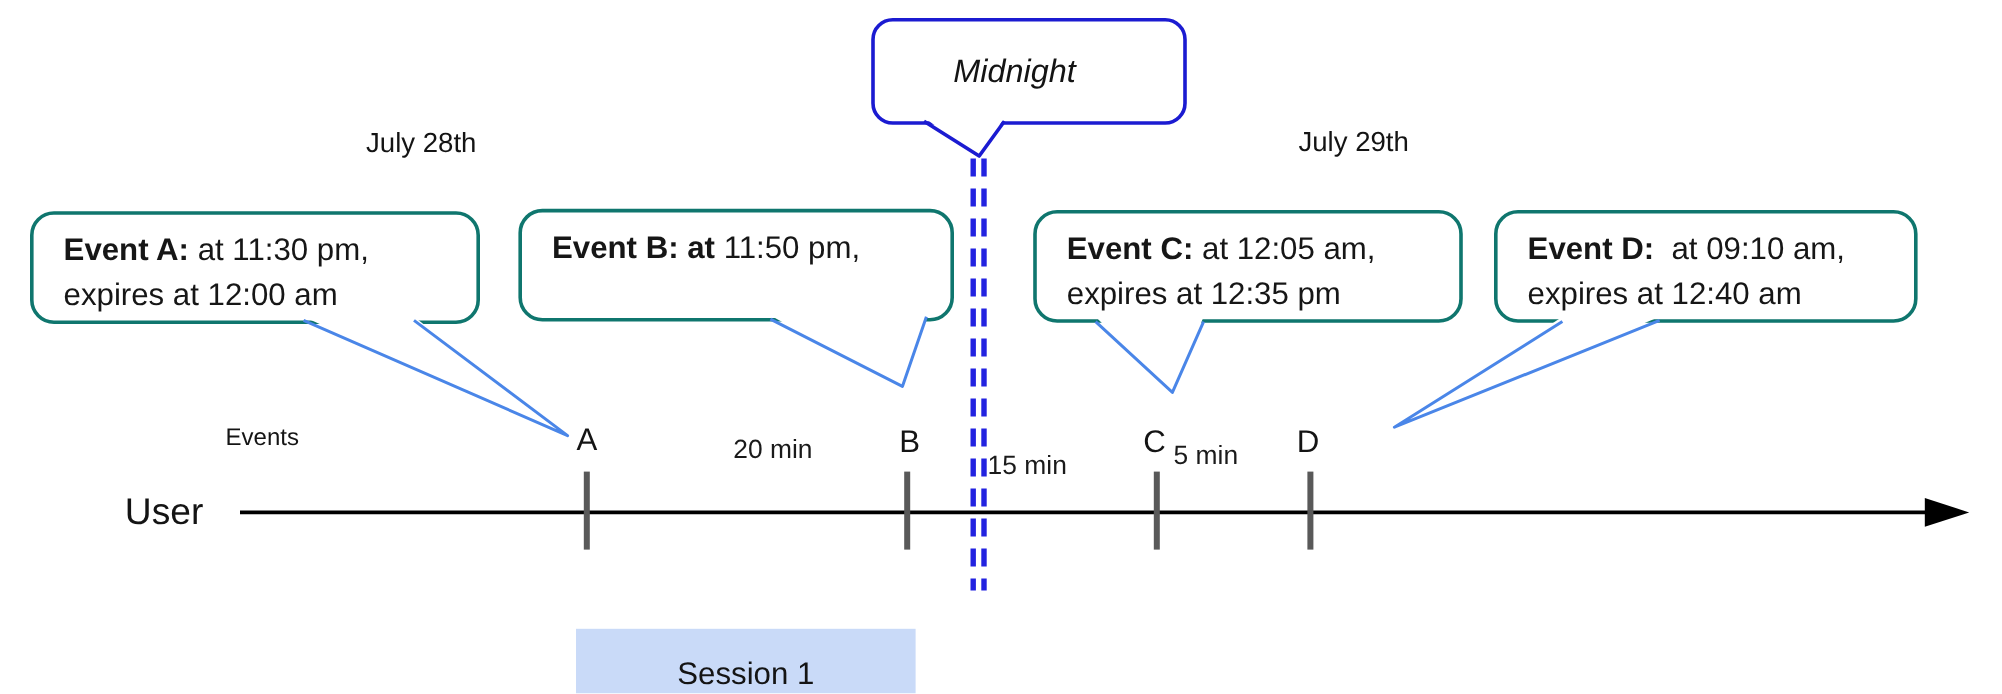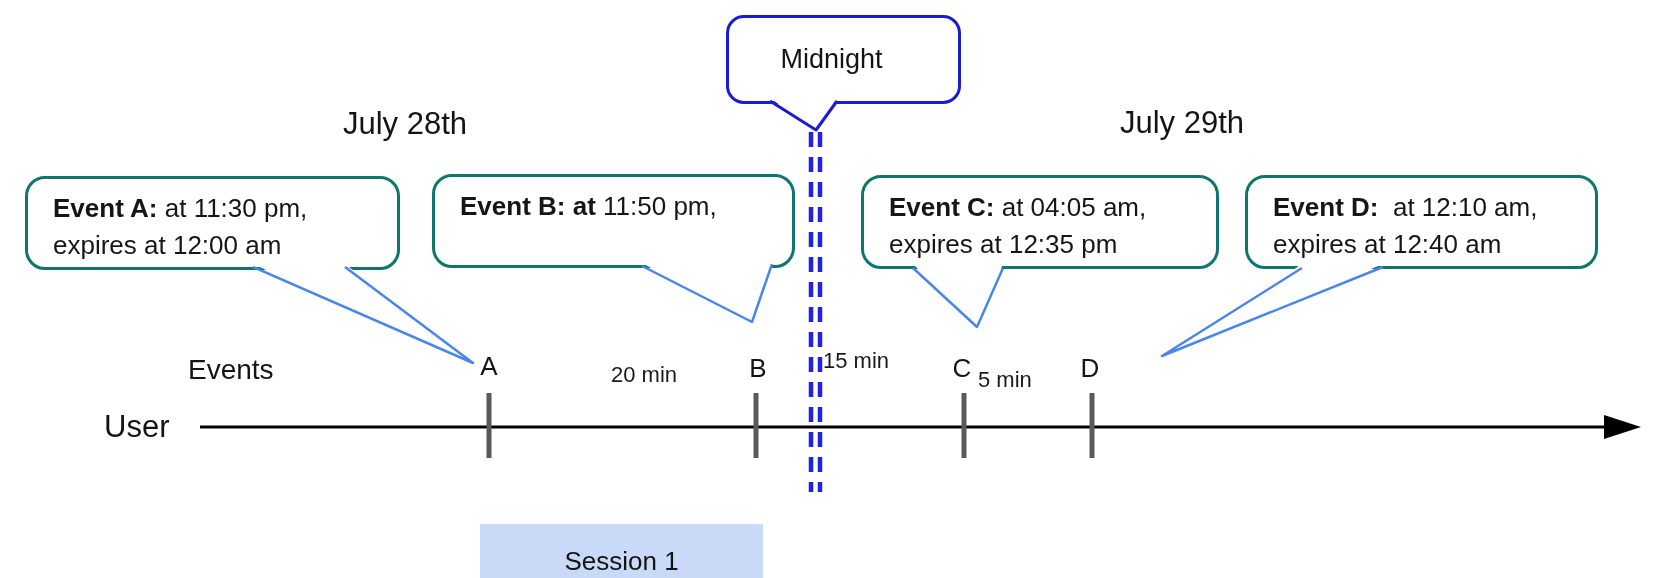--- a/index.html
+++ b/index.html
@@ -2,43 +2,43 @@
 <html><head>
 <meta charset="utf-8">
 <style>
   html,body{margin:0;padding:0;background:#fff;}
   #canvas{
     position:relative;width:1668px;height:578px;background:#ffffff;overflow:hidden;
     font-family:"Liberation Sans","DejaVu Sans",sans-serif;color:#111;
   }
   .abs{position:absolute;}
   
-  .date-label{font-size:31px;color:#141414;text-align:center;z-index:3;}
+  .date-label{font-size:23px;color:#141414;z-index:3;}
   
   .callout{
     position:absolute;height:94px;border:3px solid #0f766e;border-radius:20px;
     background:#fff;box-sizing:border-box;z-index:1;
   }
   .callout-text{
     padding:11px 24px 0 25px;font-size:26px;line-height:37px;color:#161616;
     white-space:pre-wrap;z-index:3;position:relative;
   }
   .callout-text .b{font-weight:bold;}
   
   .midnight-box{
-    position:absolute;left:726px;top:15px;width:235px;height:89px;
+    position:absolute;left:726px;top:15px;width:263px;height:89px;
     border:3px solid #1b1bd1;border-radius:18px;background:#fff;box-sizing:border-box;z-index:1;
-    display:flex;align-items:center;justify-content:center;
+    display:flex;align-items:center;justify-content:center;font-style:italic;
   }
   .midnight-label{font-size:27px;color:#141414;margin-right:24px;}
   
   #shapes{position:absolute;left:0;top:0;z-index:2;}
   
   .user-label{left:104px;top:409px;font-size:31px;color:#141414;z-index:3;}
-  .events-label{left:188px;top:354px;font-size:28px;color:#141414;z-index:3;}
+  .events-label{left:188px;top:354px;font-size:20px;color:#141414;z-index:3;}
   .tick-letter{width:40px;text-align:center;top:351px;font-size:26px;color:#141414;z-index:3;}
   .interval-label{width:110px;text-align:left;font-size:22px;color:#1a1a1a;z-index:3;}
   
   .session-box{
     position:absolute;top:524px;height:74px;background:#c9daf8;z-index:1;
     display:flex;align-items:center;justify-content:center;
     font-size:26px;color:#141414;
   }
 </style>
 </head>
@@ -53,24 +53,24 @@
     <span class="midnight-label">Midnight</span>
   </div>
 
   <div class="callout" style="left:25px;top:176px;width:375px;">
     <div class="callout-text"><span class="b">Event A:</span><span> at 11:30 pm,</span><br><span>expires at 12:00 am</span></div>
   </div>
   <div class="callout" style="left:432px;top:174px;width:363px;">
     <div class="callout-text"><span class="b">Event B: at</span><span> 11:50 pm,</span><br></div>
   </div>
   <div class="callout" style="left:861px;top:175px;width:358px;">
-    <div class="callout-text"><span class="b">Event C:</span><span> at 04:05 am,</span><br><span>expires at 12:35 pm</span></div>
+    <div class="callout-text"><span class="b">Event C:</span><span> at 12:05 am,</span><br><span>expires at 12:35 pm</span></div>
   </div>
   <div class="callout" style="left:1245px;top:175px;width:353px;">
-    <div class="callout-text"><span class="b">Event D:</span><span>  at 12:10 am,</span><br><span>expires at 12:40 am</span></div>
+    <div class="callout-text"><span class="b">Event D:</span><span>  at 09:10 am,</span><br><span>expires at 12:40 am</span></div>
   </div>
 
   <svg id="shapes" width="1668" height="578" viewBox="0 0 1668 578">
 
     <g>
       <polygon points="770,98 837,98 816,131" fill="#ffffff" stroke="none"></polygon>
       <path d="M770,101 L816,130 L837,101" fill="none" stroke="#1b1bd1" stroke-width="3" stroke-linejoin="round"></path>
     </g>
 
     <g>
@@ -111,20 +111,20 @@
 
   <div class="abs user-label">User</div>
   <div class="abs events-label">Events</div>
 
   <div class="abs tick-letter" style="left:469px;">A</div>
   <div class="abs tick-letter" style="left:738px;top:353px;">B</div>
   <div class="abs tick-letter" style="left:942px;top:353px;">C</div>
   <div class="abs tick-letter" style="left:1070px;top:353px;">D</div>
 
   <div class="abs interval-label" style="left:611px;top:362px;">20 min</div>
-  <div class="abs interval-label" style="left:823px;top:348px;">15 min</div>
+  <div class="abs interval-label" style="left:823px;top:375px;">15 min</div>
   <div class="abs interval-label" style="left:978px;top:367px;">5 min</div>
 
   <div class="session-box" style="left:480px;width:283px;">
     <span>Session 1</span>
   </div>
 
 </div>
 
 </body></html>

